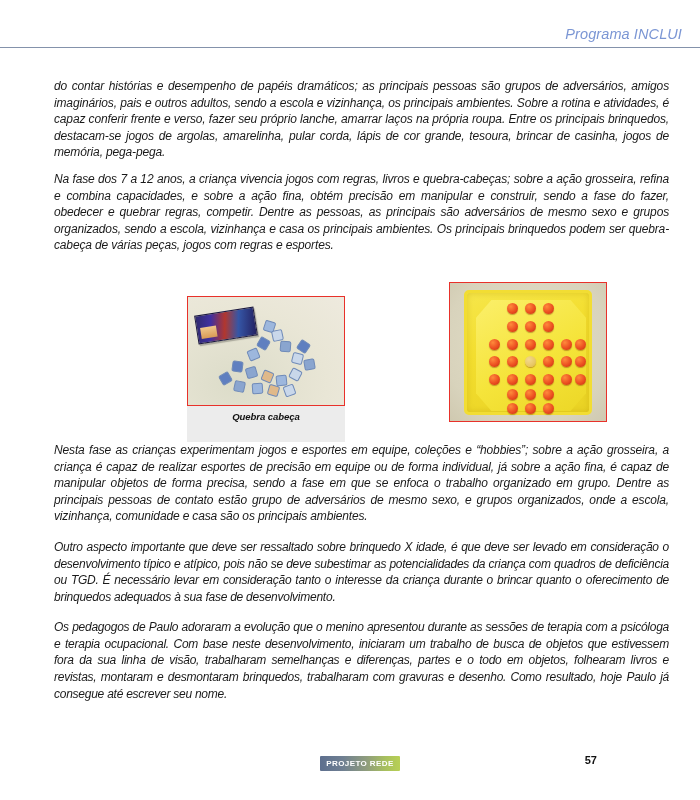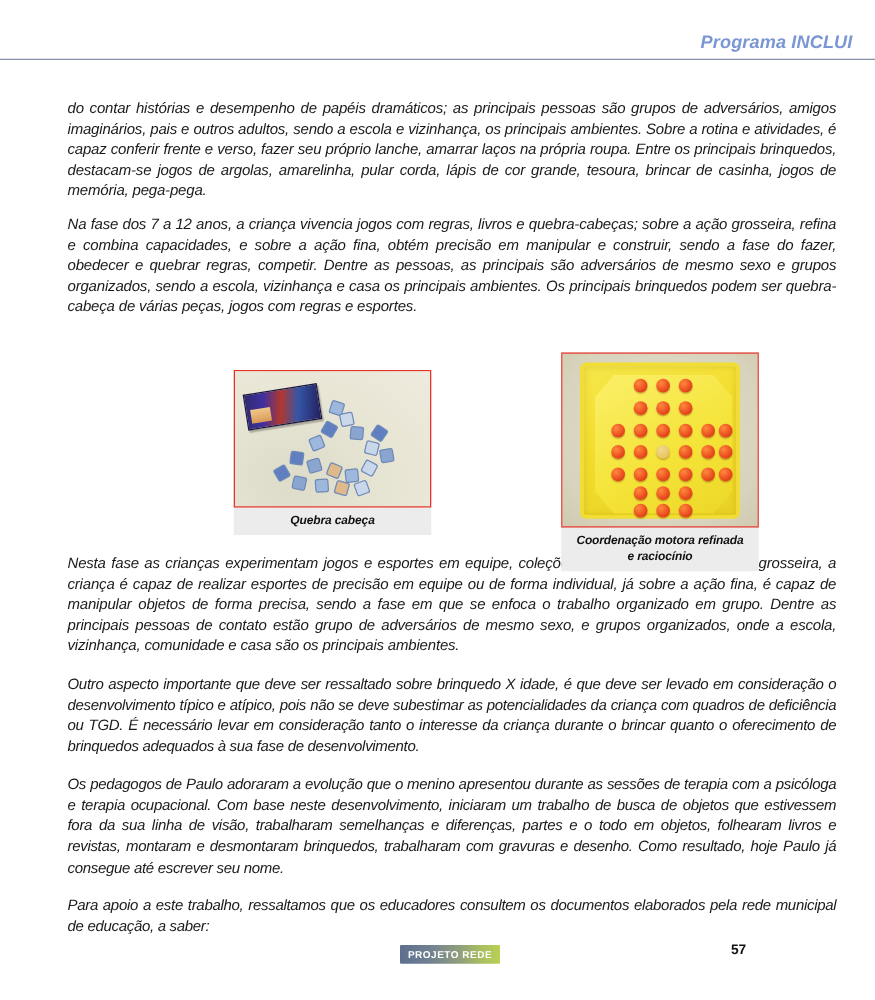--- a/index.html
+++ b/index.html
@@ -22,21 +22,21 @@
     left: 0;
     top: 0;
     width: 700px;
     height: 48px;
   }
   #header-title {
     position: absolute;
     right: 18px;
     top: 26px;
     font-style: italic;
-    font-weight: bold;
+    font-weight: normal;
     font-size: 14.5px;
     color: #7b96d4;
     letter-spacing: 0.1px;
     white-space: nowrap;
   }
   #header-rule {
     position: absolute;
     left: 0;
     top: 47px;
     width: 700px;
@@ -98,21 +98,21 @@
     position: relative;
   }
   .figure .caption {
     background: #ececec;
     text-align: center;
     font-style: italic;
     font-weight: bold;
     font-size: 9.6px;
     line-height: 13px;
     color: #111;
-    padding: 4px 2px 5px 2px;
+    padding: 4px 2px 19px 2px;
     letter-spacing: -0.1px;
   }
 
   
   #figure-puzzle { left: 93px; top: 14px; width: 158px; }
   #figure-puzzle .photo-frame { width: 158px; height: 110px; background:#e6e3d2; }
   #puzzle-art { position:absolute; inset:0; background:
       radial-gradient(ellipse at 30% 80%, #dcdcc9 0%, #e9e6d6 60%, #eeeade 100%); }
   .pbox {
     position: absolute;
@@ -284,41 +284,36 @@
             <div class="peg" style="left:40px; top:96px;"></div>
             <div class="peg" style="left:58px; top:96px;"></div>
             <div class="peg" style="left:76px; top:96px;"></div>
 
             <div class="peg" style="left:40px; top:110px;"></div>
             <div class="peg" style="left:58px; top:110px;"></div>
             <div class="peg" style="left:76px; top:110px;"></div>
           </div>
         </div>
       </div>
-      <figcaption class="caption">
-        <span>Coordenação motora refinada</span><br>
-        <span>e raciocínio</span>
-      </figcaption>
     </figure>
 
   </div>
 
   <p class="body-text">Nesta fase as crianças experimentam jogos e esportes em equipe, coleções e “hobbies”; sobre a ação grosseira, a criança é capaz de realizar esportes de precisão em equipe ou de forma individual, já sobre a ação fina, é capaz de manipular objetos de forma precisa, sendo a fase em que se enfoca o trabalho organizado em grupo.  Dentre as principais pessoas de contato estão grupo de adversários de mesmo sexo, e grupos organizados, onde a escola, vizinhança, comunidade e casa são os principais ambientes.</p>
 
   <div class="spacer-md"></div>
 
   <p class="body-text tight">Outro aspecto importante que deve ser ressaltado sobre brinquedo X idade, é que deve ser levado em consideração o desenvolvimento típico e atípico, pois não se deve subestimar as potencialidades da criança com quadros de deficiência ou TGD.  É necessário levar em consideração tanto o interesse da criança durante o brincar quanto o oferecimento de brinquedos adequados à sua fase de desenvolvimento.</p>
 
   <div class="spacer-md"></div>
 
   <p class="body-text tight"> Os pedagogos de Paulo adoraram a evolução que o menino apresentou durante as sessões de terapia com a psicóloga e terapia ocupacional. Com base neste desenvolvimento, iniciaram um trabalho de busca de objetos que estivessem fora da sua linha de visão, trabalharam semelhanças e diferenças, partes e o todo em objetos, folhearam livros e revistas, montaram e desmontaram brinquedos, trabalharam com gravuras e desenho. Como resultado, hoje Paulo já consegue até escrever seu nome.</p>
 
   <div class="spacer-md"></div>
 
-  <p class="body-text tight">Para apoio a este trabalho, ressaltamos que os educadores consultem os documentos elaborados pela rede municipal de educação, a saber:</p>
 
 </div>
 
 <div id="footer">
   <div id="footer-logo">
     <span id="footer-logo-text">PROJETO REDE</span>
   </div>
   <div id="page-number">57</div>
 </div>
 

